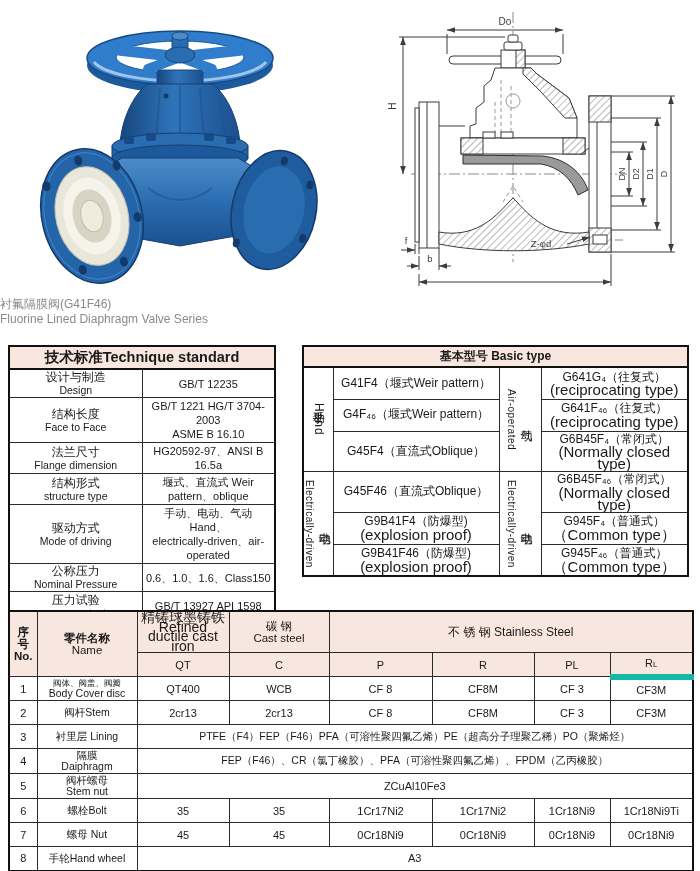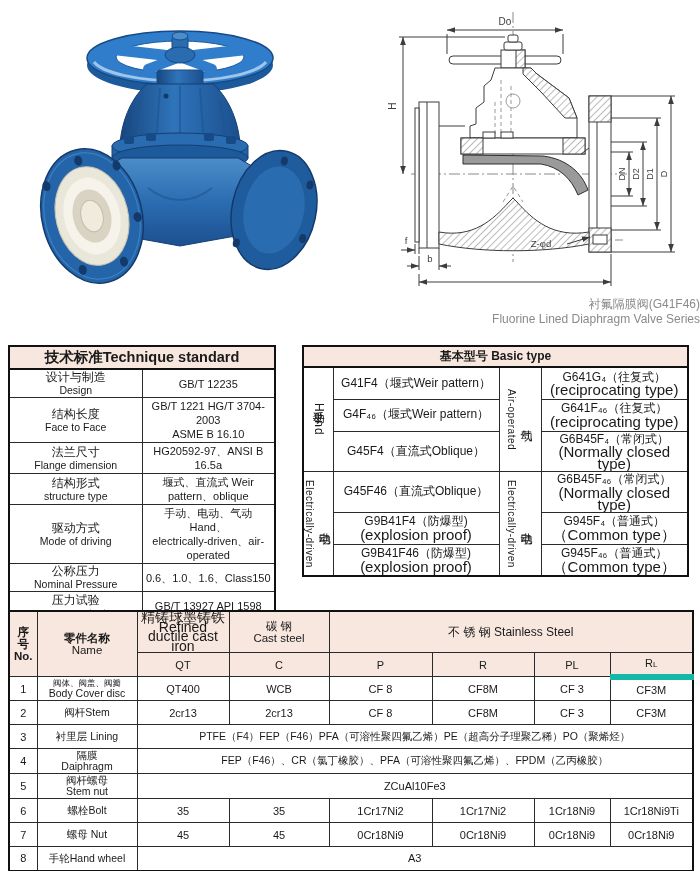--- a/index.html
+++ b/index.html
@@ -4,21 +4,21 @@
 <style>
   * { box-sizing: border-box; margin: 0; padding: 0; }
   html,body { background:#fff; }
   body { font-family: "Liberation Sans", "DejaVu Sans", sans-serif; color:#1a1a1a; }
   .page { position:relative; width:700px; height:871px; background:#fff; overflow:hidden; }
 
   
   .top { position:relative; height:340px; }
   .photo-svg { position:absolute; left:28px; top:8px; }
   .draw-svg  { position:absolute; left:383px; top:6px; }
-  .caption { position:absolute; left:0; top:297px; width:100%; text-align:right;
+  .caption { position:absolute; left:0; top:297px; width:100%; text-align:left;
              color:#8a8a8a; font-size:12px; line-height:15px; }
 
   
   table { border-collapse:collapse; table-layout:fixed; }
   .tbl { border:2px solid #111; }
   .tbl td, .tbl th { border:1px solid #2a2a2a; text-align:center; vertical-align:middle;
                      padding:1px 2px; overflow:hidden; }
   .hdr { background:#f8e7de; font-weight:bold; font-size:14.5px; border-bottom:2px solid #111 !important; }
   .empty { display:none; }
 

